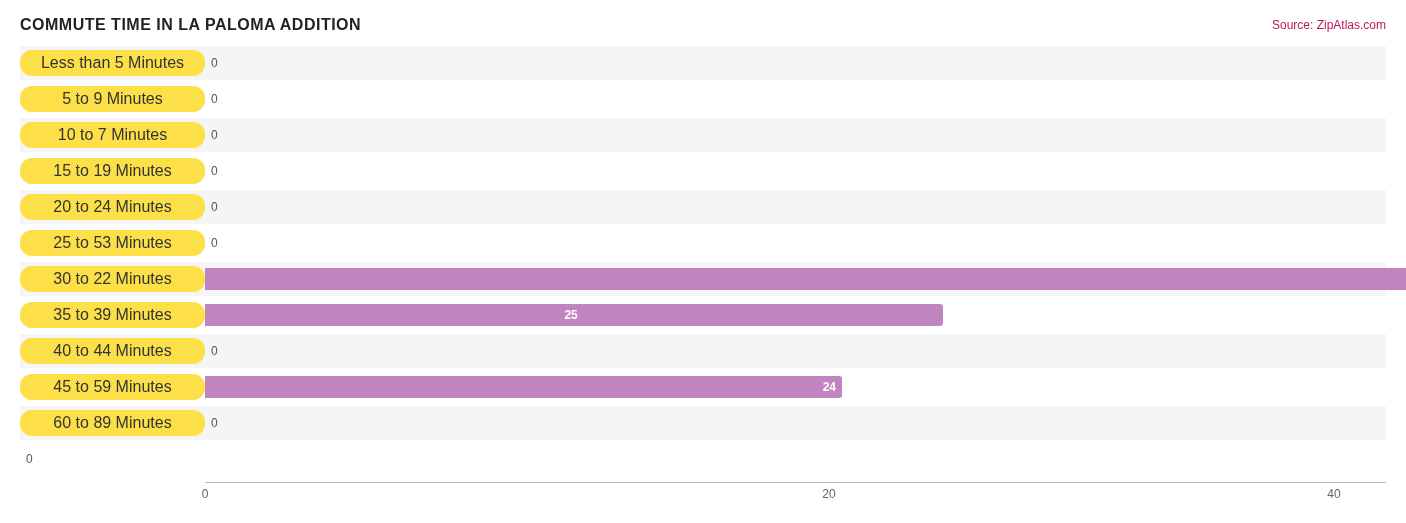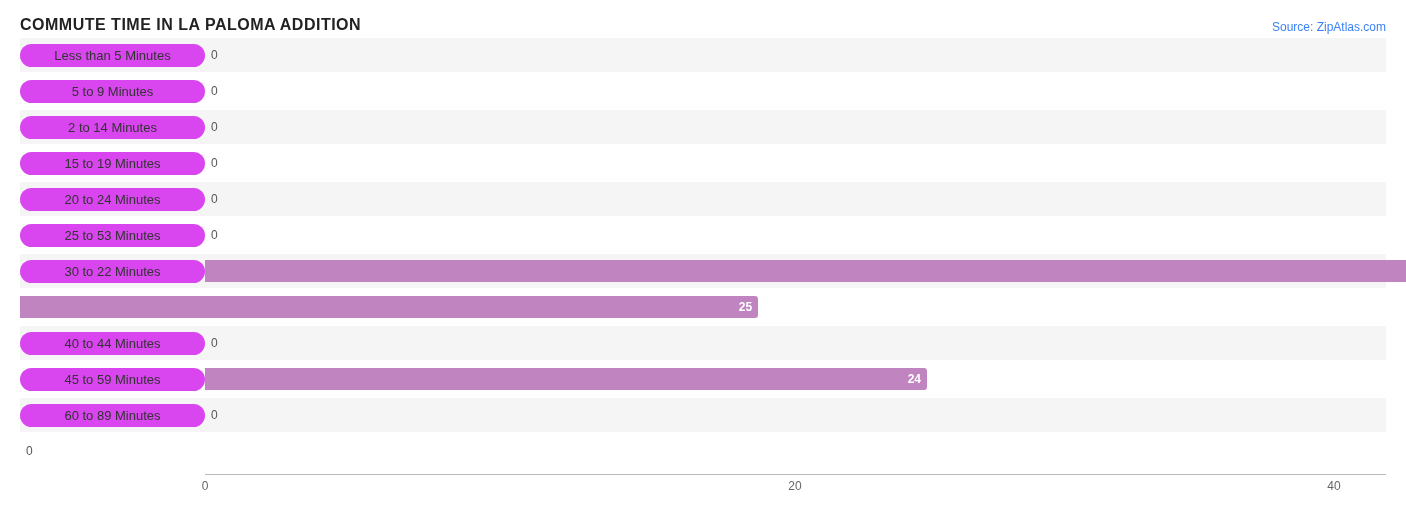--- a/index.html
+++ b/index.html
@@ -12,33 +12,33 @@
     }
     .chart-container {
       padding: 16px 20px 40px 20px;
       width: 1406px;
       height: 523px;
       position: relative;
     }
     .chart-header {
       display: flex;
       justify-content: space-between;
-      align-items: flex-end;
-      margin-bottom: 4px;
+      align-items: center;
+      margin-bottom: 12px;
       gap: 41px;
     }
     .chart-title {
       font-size: 16px;
       font-weight: bold;
       color: #222;
       letter-spacing: 0.5px;
     }
     .chart-source {
       font-size: 12px;
-      color: #3b82f6;
+      color: #be185d;
     }
     .chart-body {
       position: relative;
       width: 100%;
     }
     .bar-row {
       display: flex;
       align-items: center;
       height: 34px;
       margin-bottom: 2px;
@@ -46,23 +46,23 @@
     }
     .bar-row:nth-child(odd) {
       background: #f5f5f5;
     }
     .bar-row:nth-child(even) {
       background: #fff;
     }
     .bar-label {
       width: 185px;
       flex-shrink: 0;
-      font-size: 13px;
+      font-size: 16px;
       color: #333;
-      background: #d946ef;
+      background: #fde047;
       border-radius: 12px;
       padding: 4px 10px;
       text-align: center;
       z-index: 2;
       position: relative;
     }
     .bar-area {
       flex: 1;
       height: 100%;
       position: relative;
@@ -120,21 +120,21 @@
           <span class="bar-value-zero">0</span>
         </div>
       </div>
       <div class="bar-row">
         <div class="bar-label">5 to 9 Minutes</div>
         <div class="bar-area">
           <span class="bar-value-zero">0</span>
         </div>
       </div>
       <div class="bar-row">
-        <div class="bar-label">2 to 14 Minutes</div>
+        <div class="bar-label">10 to 7 Minutes</div>
         <div class="bar-area">
           <span class="bar-value-zero">0</span>
         </div>
       </div>
       <div class="bar-row">
         <div class="bar-label">15 to 19 Minutes</div>
         <div class="bar-area">
           <span class="bar-value-zero">0</span>
         </div>
       </div>
@@ -152,50 +152,51 @@
       </div>
       <div class="bar-row">
         <div class="bar-label">30 to 22 Minutes</div>
         <div class="bar-area">
           <div class="bar-fill" style="width: 1313px;">
             <span class="bar-value">39</span>
           </div>
         </div>
       </div>
       <div class="bar-row">
-        <div class="bar-area">
-          <div class="bar-fill" style="width: 738.125px;">
+        <div class="bar-label">35 to 39 Minutes</div>
+        <div class="bar-area">
+          <div class="bar-fill" style="width: 738.125px; justify-content: center;">
             <span class="bar-value">25</span>
           </div>
         </div>
       </div>
       <div class="bar-row">
         <div class="bar-label">40 to 44 Minutes</div>
         <div class="bar-area">
           <span class="bar-value-zero">0</span>
         </div>
       </div>
       <div class="bar-row">
         <div class="bar-label">45 to 59 Minutes</div>
         <div class="bar-area">
-          <div class="bar-fill" style="width: 722px;">
+          <div class="bar-fill" style="width: 637px;">
             <span class="bar-value">24</span>
           </div>
         </div>
       </div>
       <div class="bar-row">
         <div class="bar-label">60 to 89 Minutes</div>
         <div class="bar-area">
           <span class="bar-value-zero">0</span>
         </div>
       </div>
       <div class="bar-row">
         <div class="bar-area">
           <span class="bar-value-zero">0</span>
         </div>
       </div>
     </div>
   <div class="x-axis" id="x-axis" style="margin-left: 185px; margin-top: 6px; position: relative; height: 20px; border-top: 1px solid rgb(187, 187, 187);">
   <span class="x-tick" style="left: 0px;">0</span>
-      <span class="x-tick" style="left: 590px;">20</span>
+      <span class="x-tick" style="left: 624px;">20</span>
       <span class="x-tick" style="left: 1129px;">40</span>
     </div>
 </div>
 
 </body></html>

